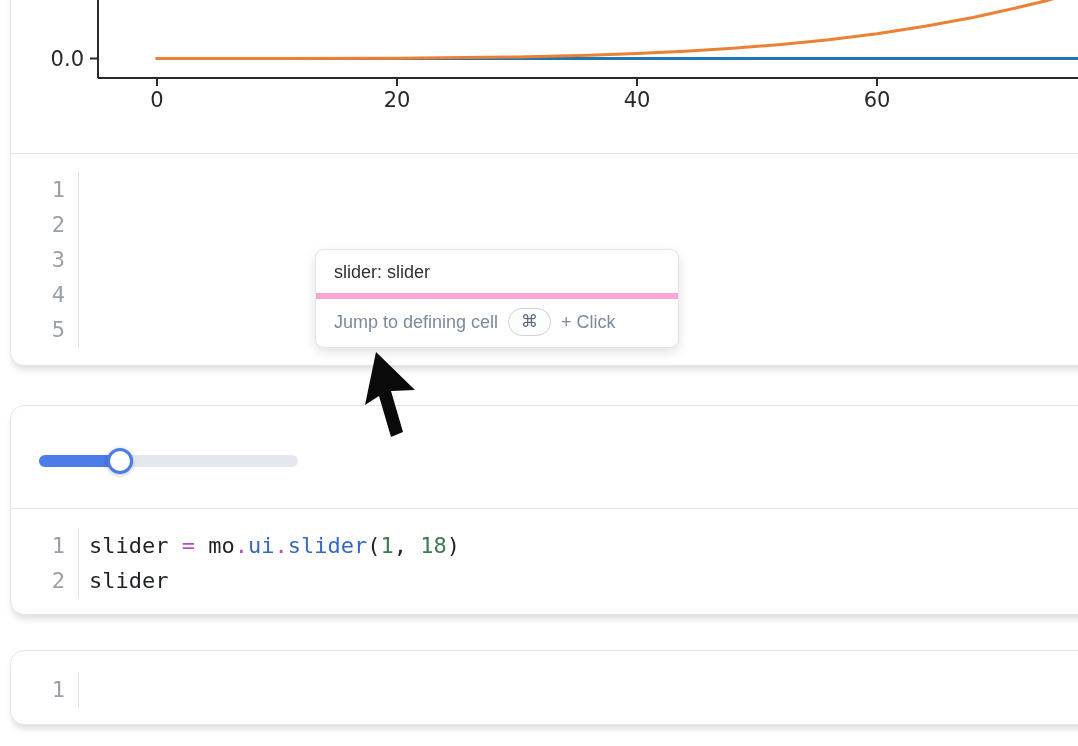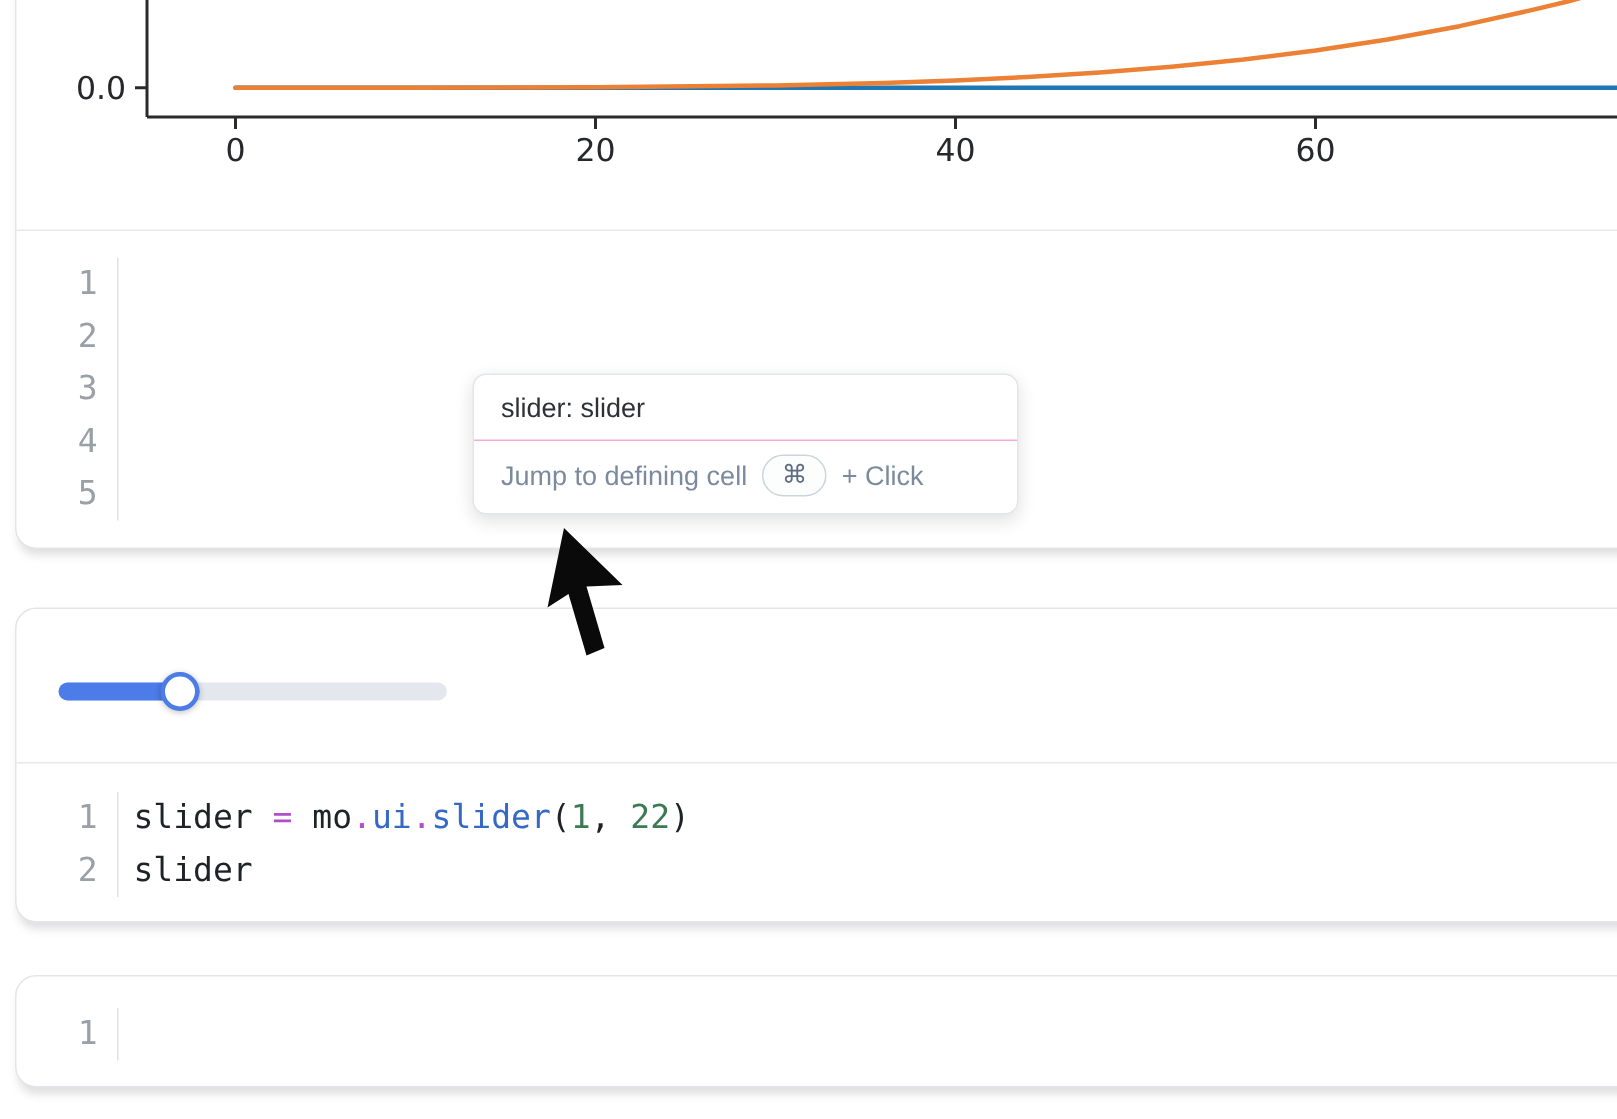--- a/index.html
+++ b/index.html
@@ -42,21 +42,21 @@
 
   
   .tooltip{
     position:absolute;left:315px;top:221px;width:362px;background:#fff;
     border:1px solid #e2e5e9;border-radius:9px;box-shadow:0 4px 12px rgba(0,0,0,.12);
     z-index:20;
     margin-top:28px;
   }
   .tt-title{padding:12px 18px 10px;font-size:18px;color:#2d3237}
   .tt-row{
-    display:flex;align-items:center;gap:10px;border-top:1px solid #f9a8d4;
+    display:flex;align-items:center;gap:10px;border-top:6px solid #f9a8d4;
     padding:9px 18px 11px;font-size:18px;color:#7b8a9c;
   }
   .kbd{
     display:inline-block;border:1.5px solid #cdd4db;border-radius:15px;
     padding:0 12px;font-size:17px;line-height:26px;color:#5e6d80;background:#fcfdfd;
   }
 
   .cursor{position:absolute;left:360px;top:346px;width:62px;height:96px;z-index:30;pointer-events:none}
 </style>
 </head>
@@ -118,21 +118,21 @@
 <div class="cell" style="top:405px;height:208px">
   <div class="output" style="height:102px">
     <div class="track">
       <div class="fill" style="width: 94.067px;"></div>
     </div>
     <div class="thumb" style="left: 96.067px;"></div>
   </div>
   <div class="editor" style="padding:19px 0 16px">
       <div class="crow">
         <span class="gut">1</span>
-        <span class="ctext"><span>slider </span><span class="op">=</span><span> mo</span><span class="op">.</span><span class="fn">ui</span><span class="op">.</span><span class="fn">slider</span><span>(</span><span class="num">1</span><span>, </span><span class="num">22</span><span>)</span></span>
+        <span class="ctext"><span>slider </span><span class="op">=</span><span> mo</span><span class="op">.</span><span class="fn">ui</span><span class="op">.</span><span class="fn">slider</span><span>(</span><span class="num">1</span><span>, </span><span class="num">18</span><span>)</span></span>
       </div>
       <div class="crow">
         <span class="gut">2</span>
         <span class="ctext"><span>slider</span></span>
       </div>
     </div>
 </div>
 
 <div class="cell" style="top:650px;height:73px">
   <div class="editor" style="padding:21px 0 17px">

